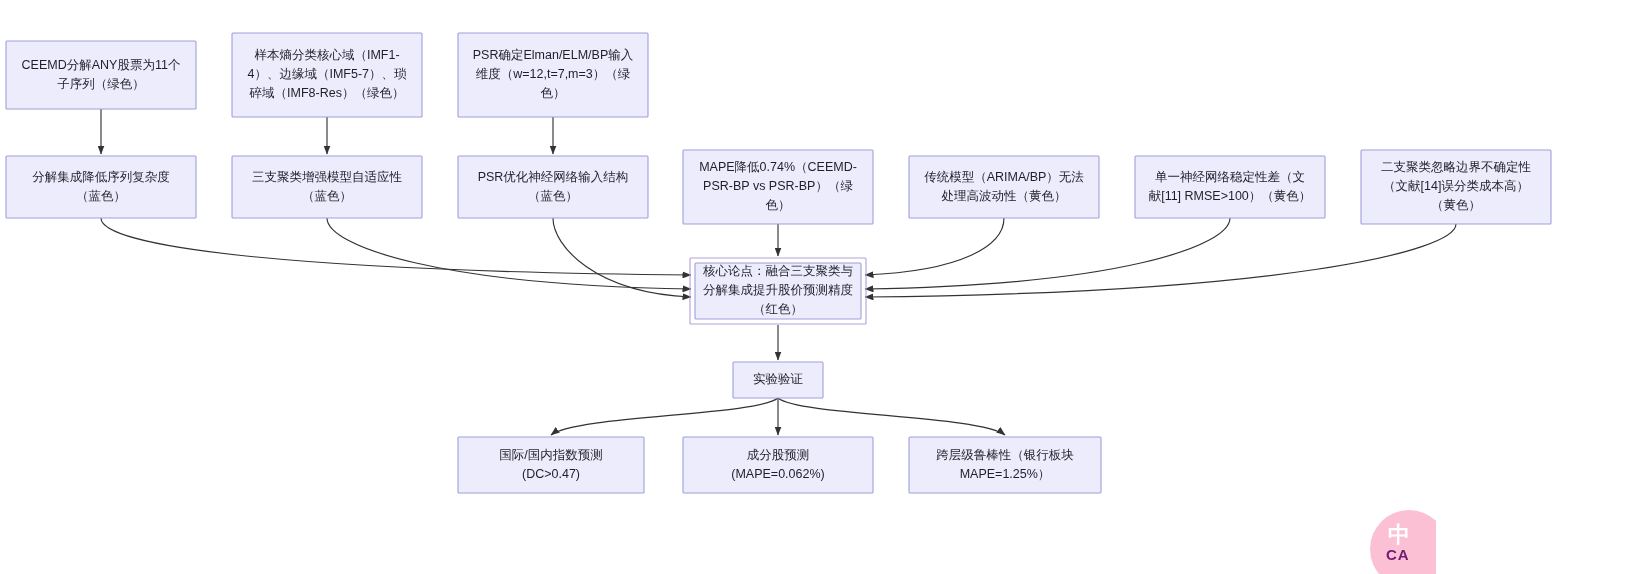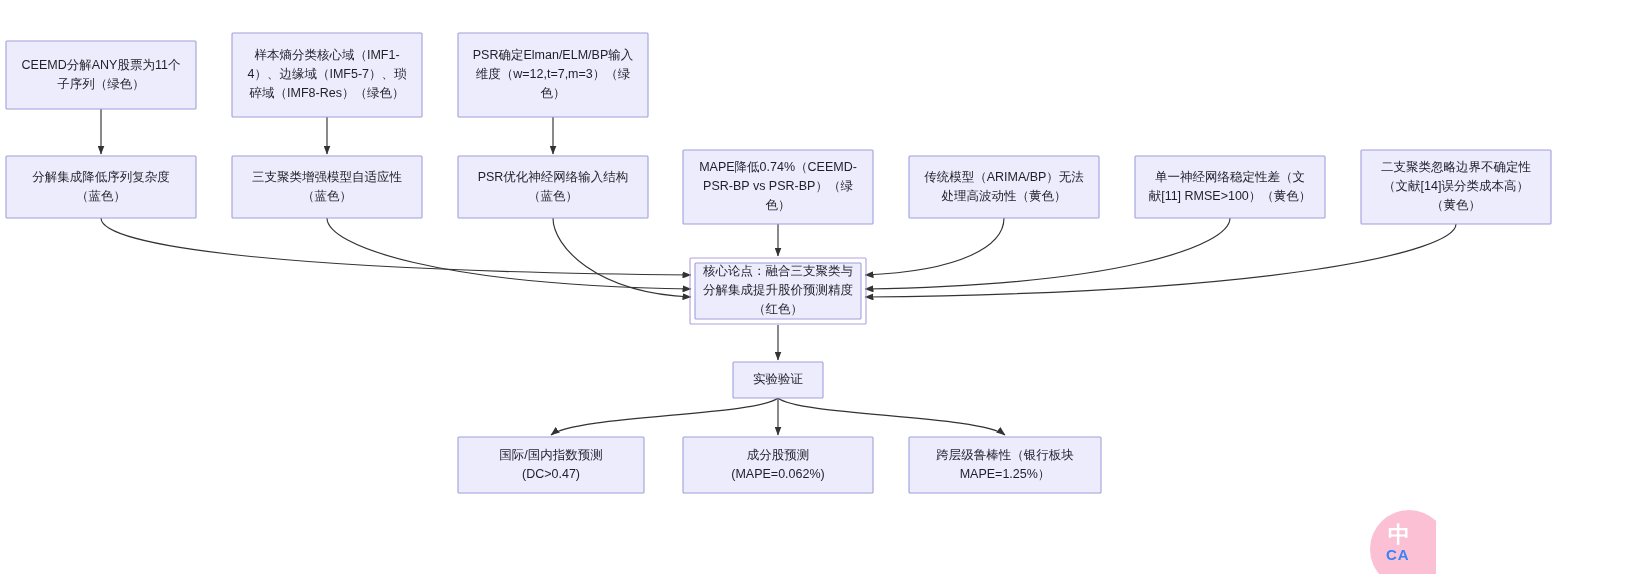--- a/index.html
+++ b/index.html
@@ -77,21 +77,21 @@
     font-size: 22px;
     font-weight: bold;
     font-family: "Liberation Sans", "DejaVu Sans", sans-serif;
     line-height: 22px;
     letter-spacing: 1px;
   }
   .watermark-sub {
     position: absolute;
     left: 28px;
     top: 50px;
-    color: #3b82f6;
+    color: #701a75;
     font-size: 15px;
     font-weight: bold;
     font-family: "Liberation Sans", "DejaVu Sans", sans-serif;
     letter-spacing: 1px;
   }
 </style>
 </head>
 <body>
 
 <div id="flow-root">

